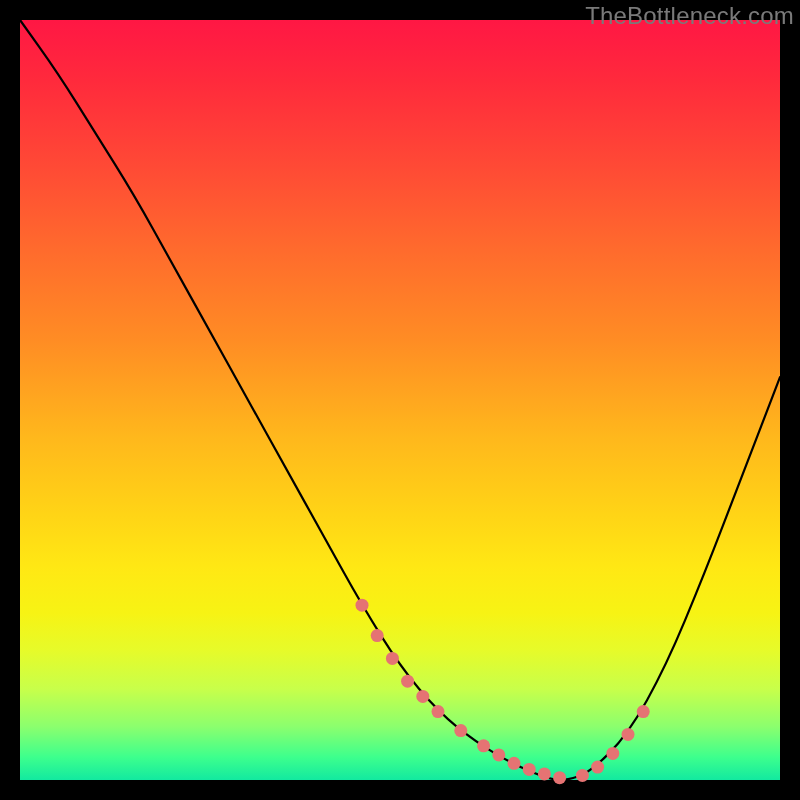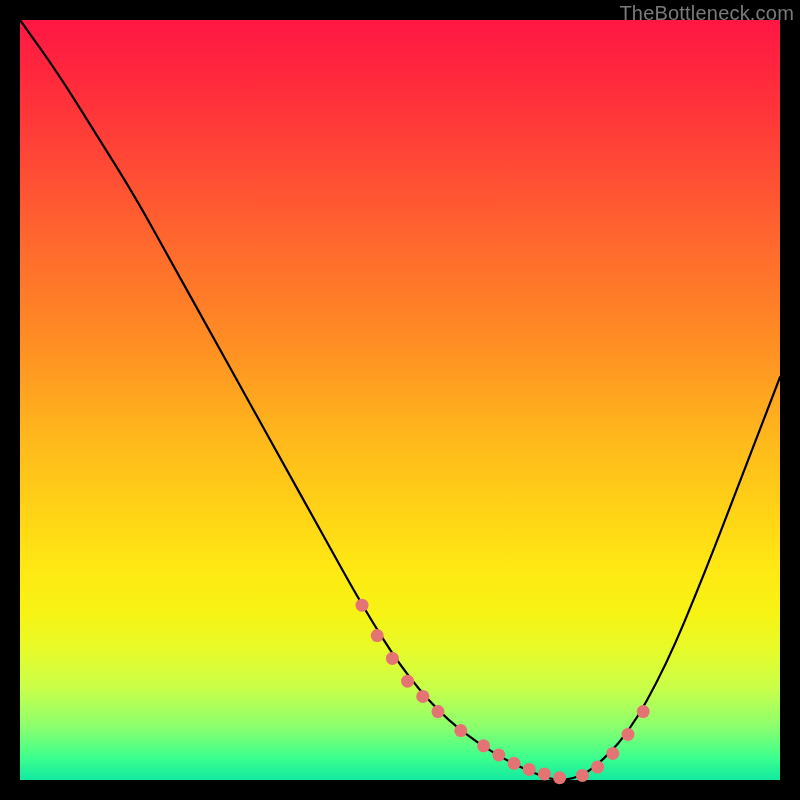--- a/index.html
+++ b/index.html
@@ -60,21 +60,21 @@
   .marker {
     fill: #e57373;
     stroke: #e57373;
     stroke-width: 0;
   }
   .watermark {
     position: absolute;
     top: 2px;
     right: 6px;
     color: #7a7a7a;
-    font-size: 20px;
+    font-size: 24px;
     font-weight: 500;
     letter-spacing: 0.2px;
     user-select: none;
   }
 </style>
 </head>
 <body>
 
 <div class="stage">
 

